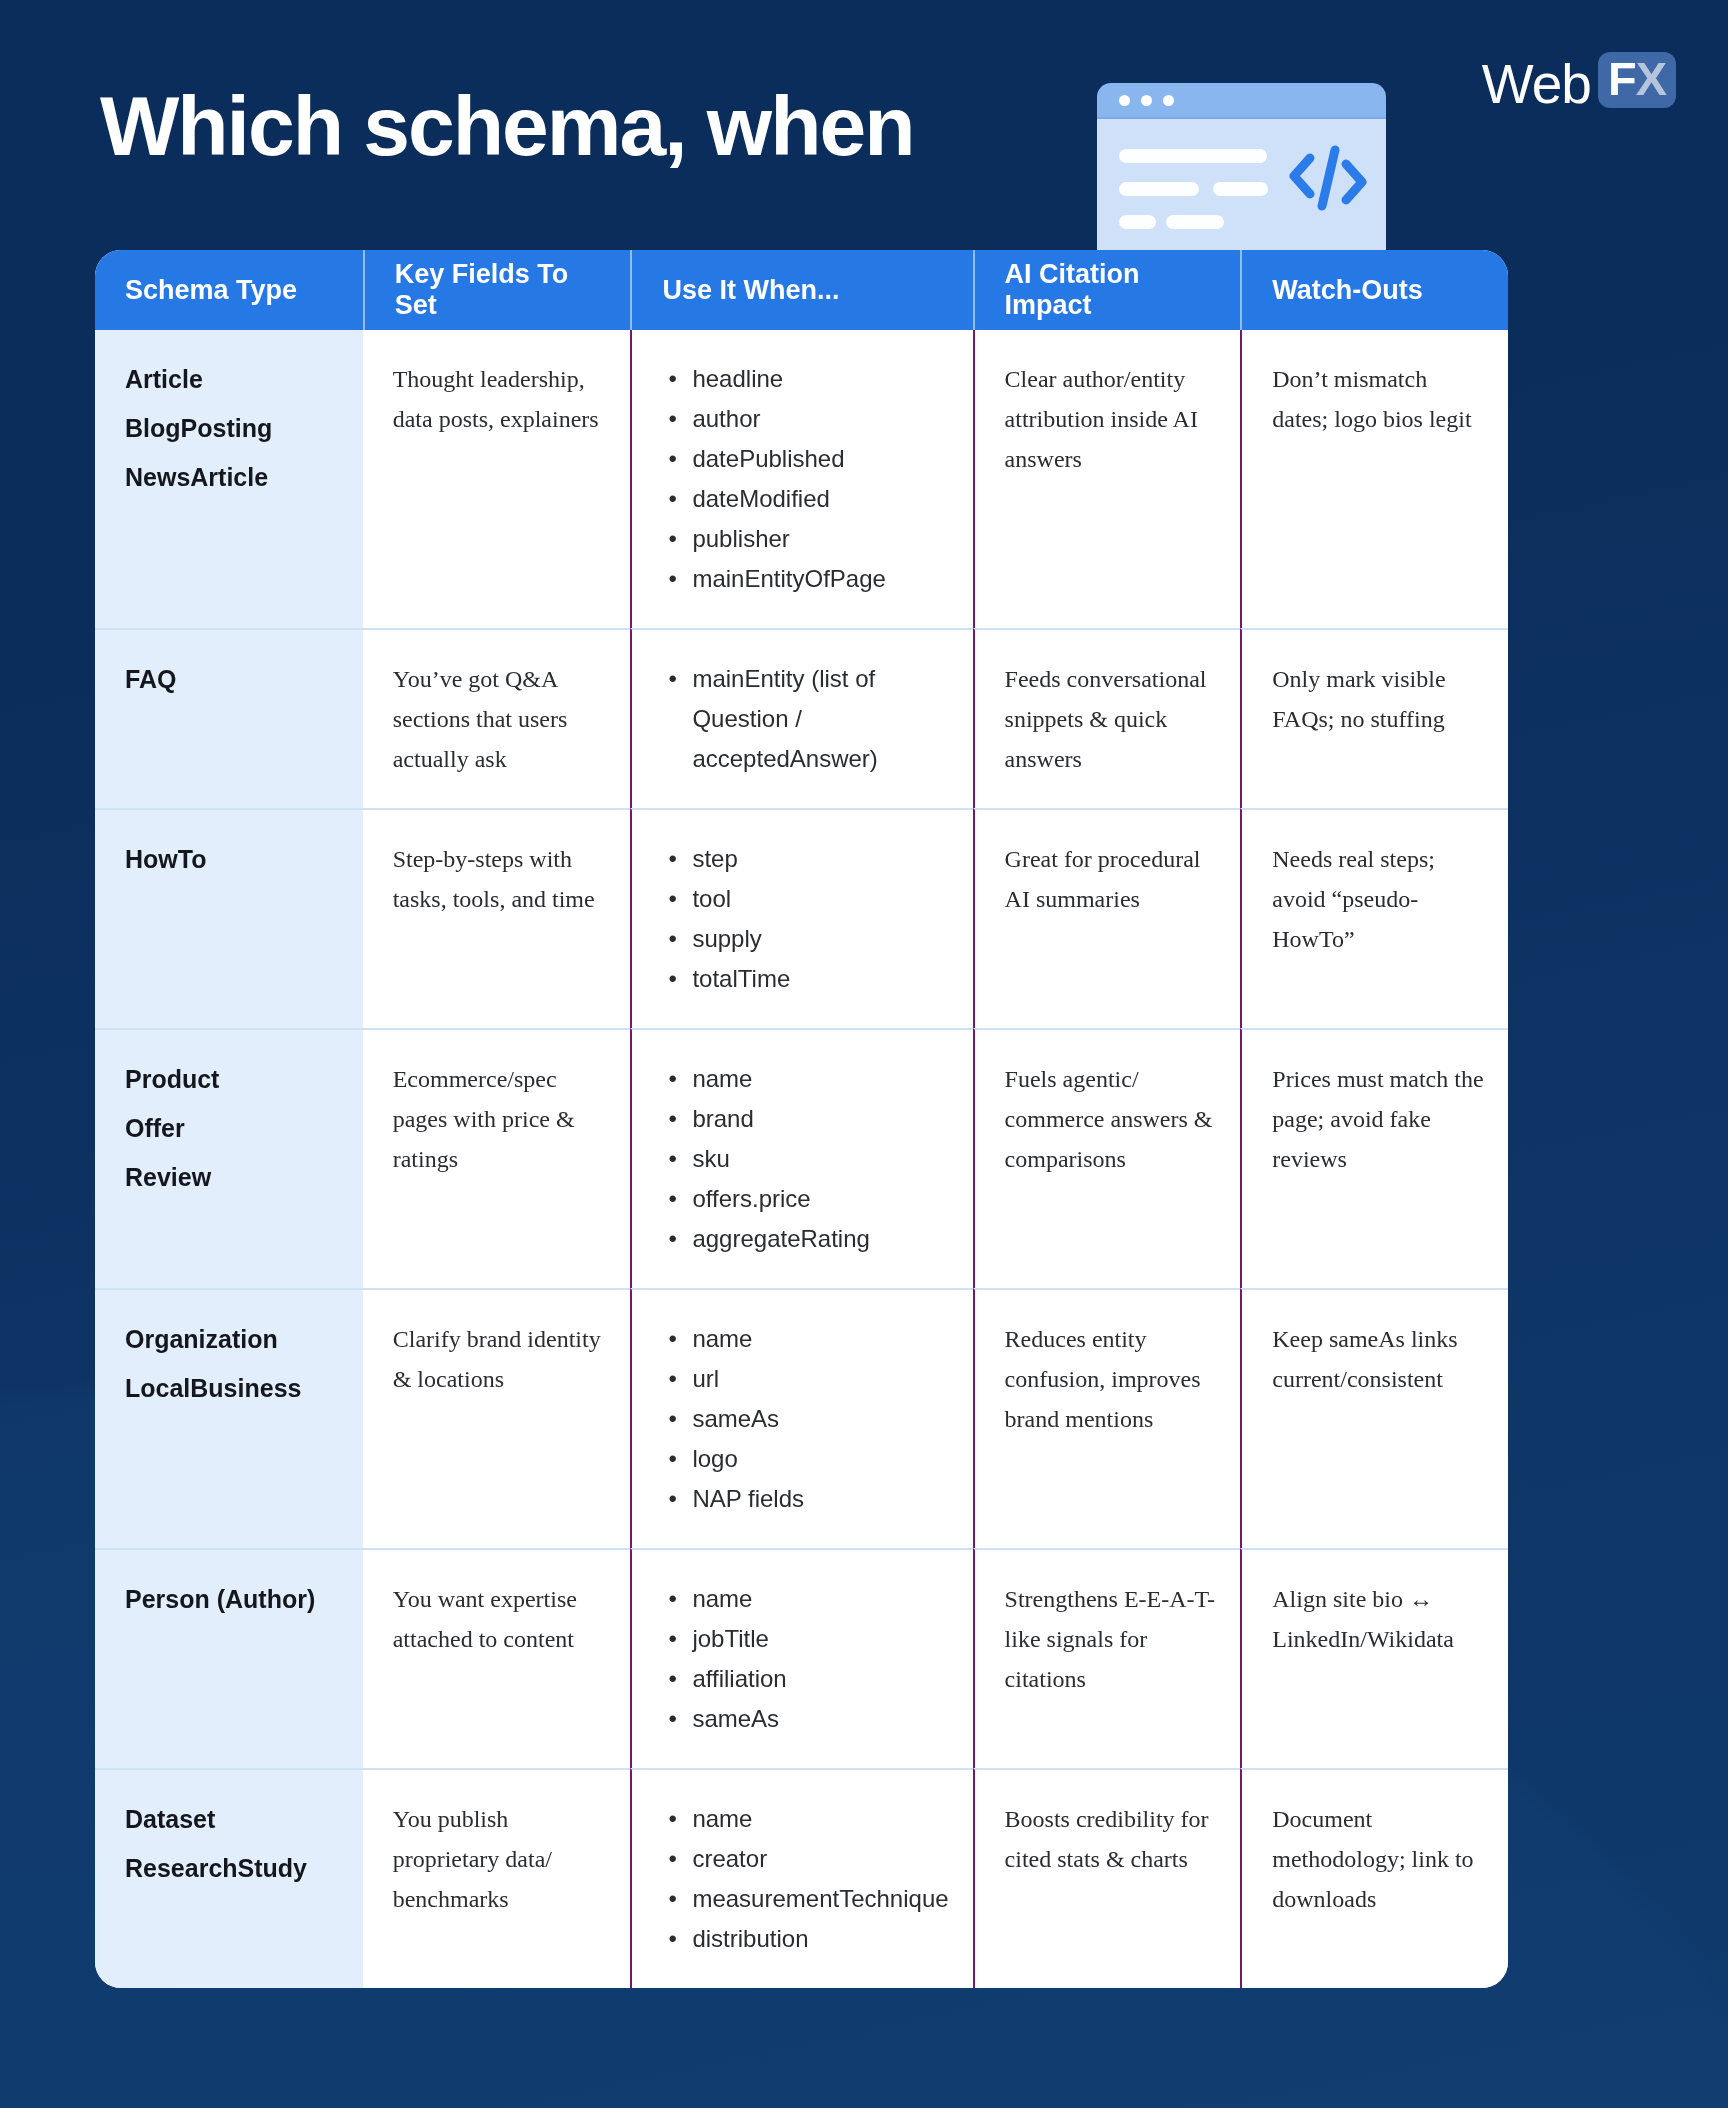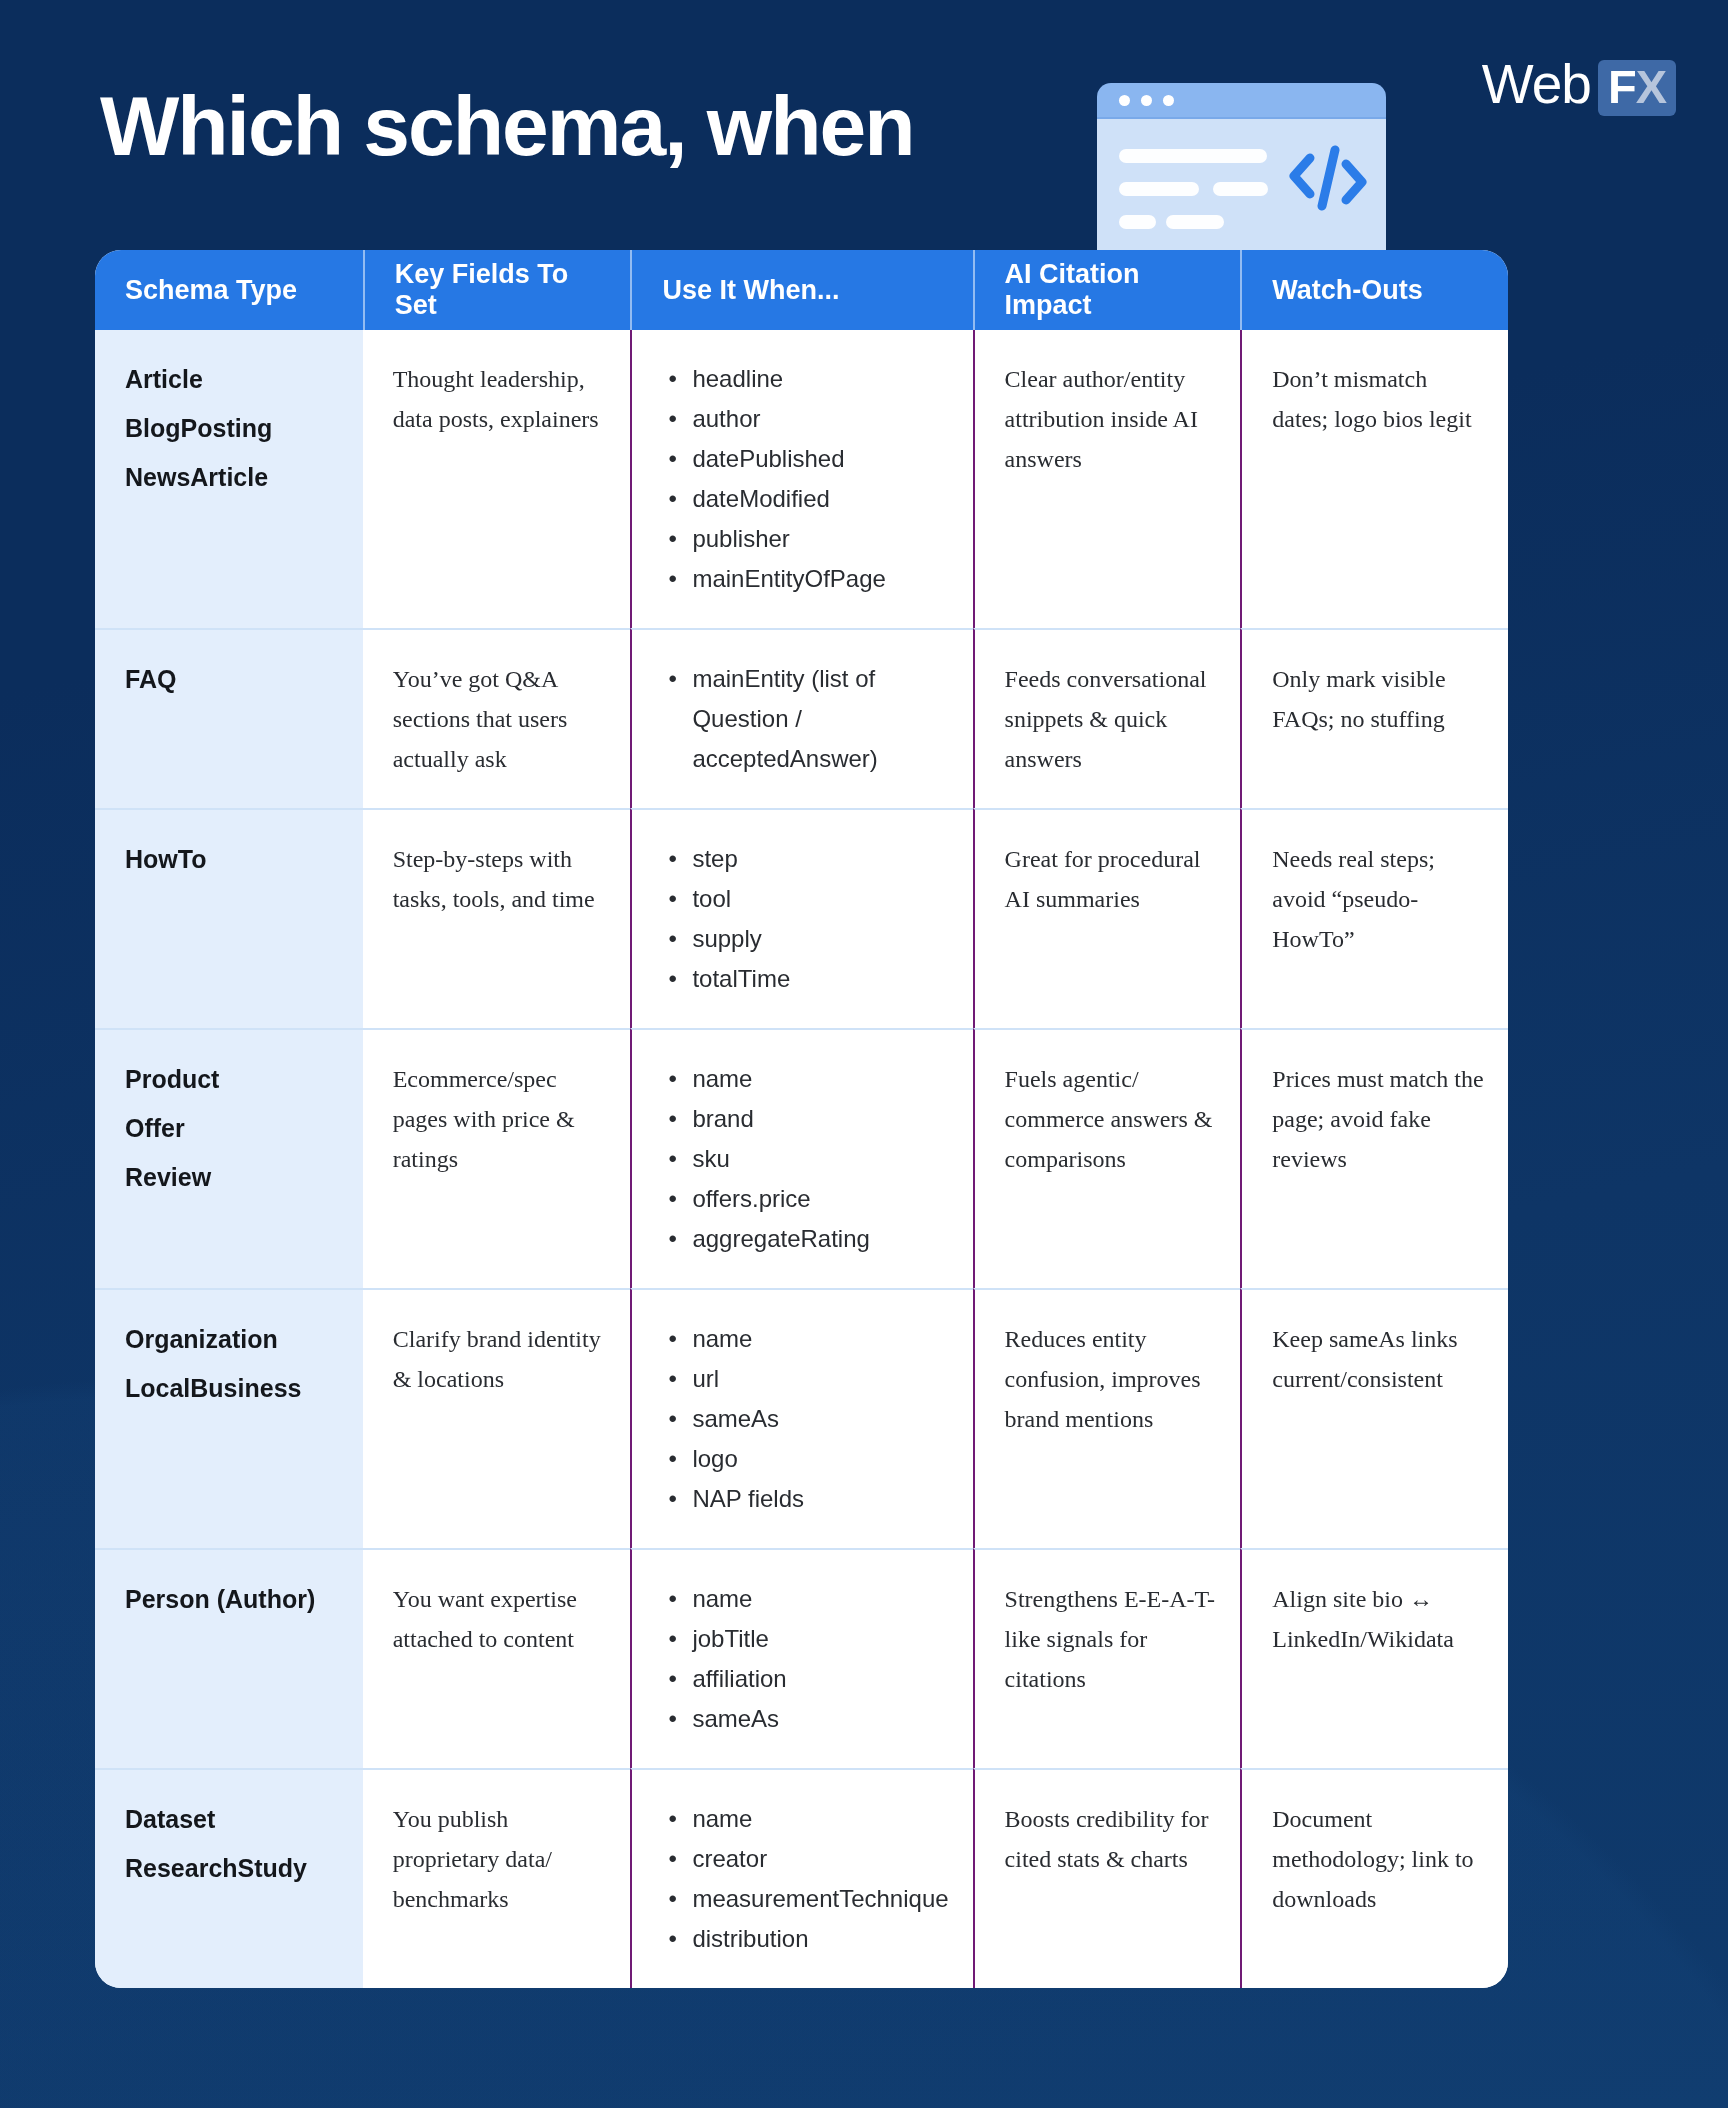--- a/index.html
+++ b/index.html
@@ -16,25 +16,25 @@
     position:absolute;left:-10%;top:30%;width:130%;height:90%;
     background:radial-gradient(120% 100% at 20% 100%, rgba(23,74,130,0.18) 0 60%, rgba(23,74,130,0) 61%);
     pointer-events:none;
   }
   
   .page-title{
     position:absolute;left:100px;top:82px;margin:0;
     font-size:84px;line-height:1.05;font-weight:700;letter-spacing:-2px;color:#ffffff;
   }
   .logo{
-    position:absolute;top:52px;right:52px;display:flex;align-items:flex-end;gap:7px;
+    position:absolute;top:52px;right:52px;display:flex;align-items:flex-start;gap:7px;
   }
   .logo-web{font-size:55px;font-weight:400;color:#ffffff;letter-spacing:-1px;}
   .logo-box{
-    background:#3e69a6;border-radius:6px;padding:3px 10px 6px;
+    background:#3e69a6;border-radius:12px;padding:3px 10px 6px;
     font-size:47px;font-weight:700;letter-spacing:-1px;line-height:1;
   }
   .logo-f{color:#ffffff;}
   .logo-x{color:#b6c5dc;}
   
   .browser{
     position:absolute;left:1097px;top:83px;width:289px;height:200px;
     border-radius:14px 14px 0 0;overflow:hidden;z-index:0;
   }
   .browser-bar{

